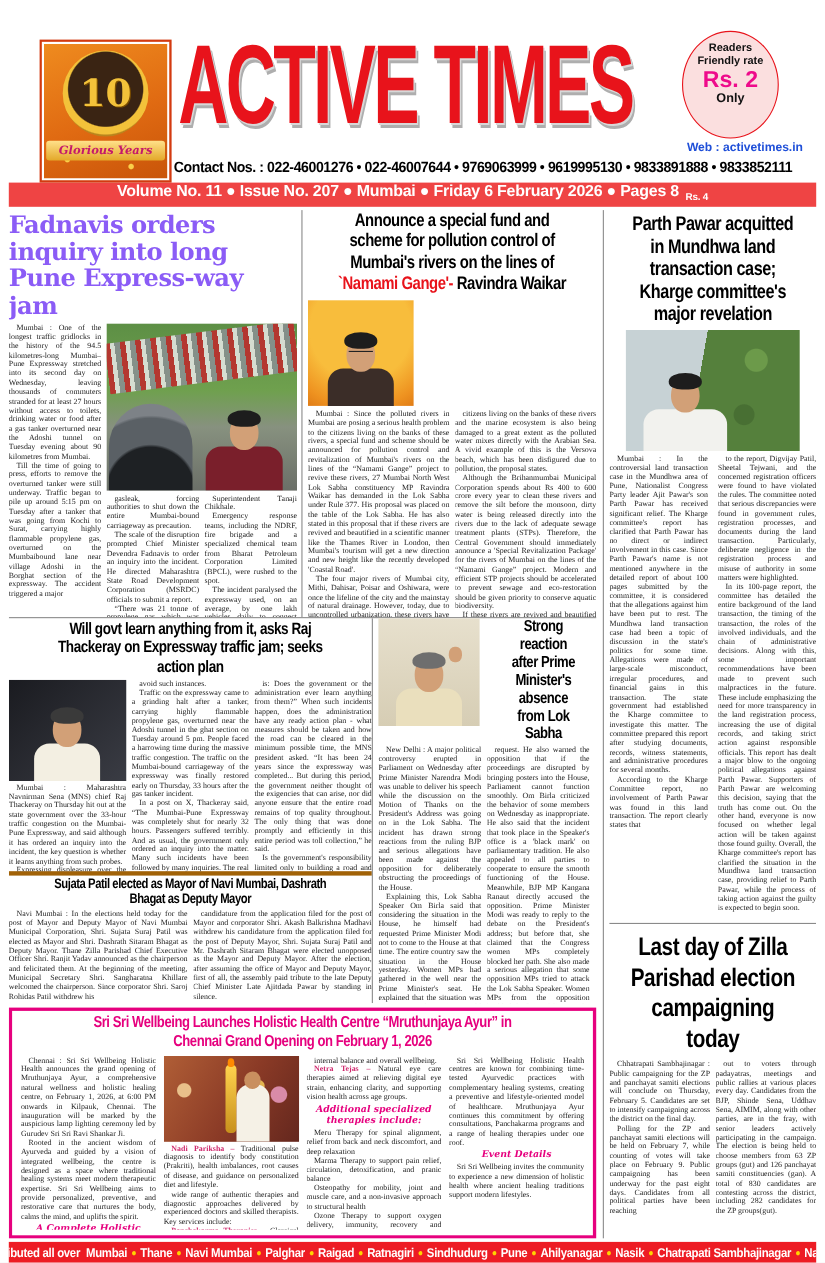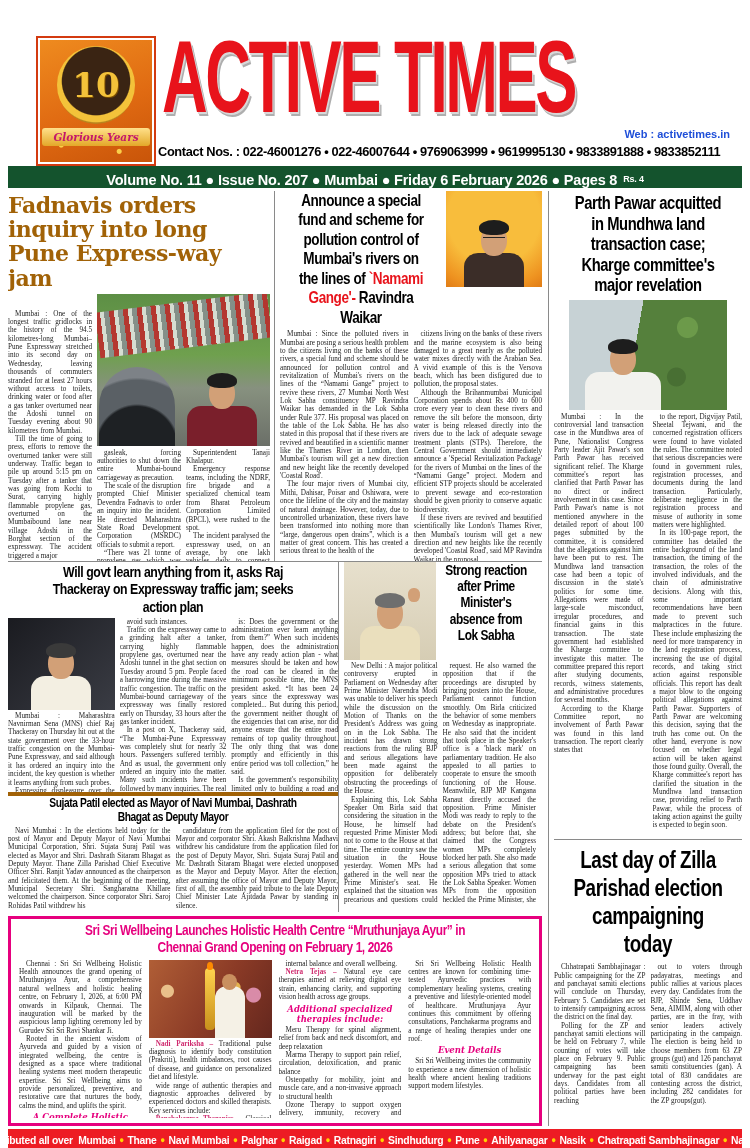--- a/index.html
+++ b/index.html
@@ -33,22 +33,22 @@
     background:#fbdfdf;border:1.5px solid #e8131b;text-align:center;padding-top:9px;box-sizing:border-box;}
   .pc-s{font-family:"Liberation Sans",sans-serif;font-weight:700;font-size:10px;line-height:1.15;color:#111;}
   .pc-amt{font-family:"Liberation Sans",sans-serif;font-weight:800;font-size:21px;line-height:1.1;color:#ee0b8b;}
   .pc-only{font-family:"Liberation Sans",sans-serif;font-weight:700;font-size:11.5px;color:#111;}
   .web-link{position:absolute;left:600px;top:128px;width:130px;text-align:right;
     font-family:"Liberation Sans",sans-serif;font-weight:700;font-size:11px;color:#1f4fd8;}
   .contact-line{position:absolute;left:158px;top:144px;width:586px;
     font-family:"Liberation Sans",sans-serif;font-weight:800;font-size:13.5px;color:#000;
     letter-spacing:-0.4px;white-space:nowrap;transform:scaleX(0.95);transform-origin:0 0;}
 
-  .volume-bar{margin:0 8px 3px;height:22px;background:#14532d;color:#fff;
-    display:flex;align-items:flex-end;justify-content:center;gap:6px;
+  .volume-bar{margin:0 8px 3px;height:22px;background:#ef4444;color:#fff;
+    display:flex;align-items:flex-start;justify-content:center;gap:6px;
     font-family:"Liberation Sans",sans-serif;font-weight:800;font-size:14.5px;letter-spacing:-0.2px;}
   .vol-rs{font-size:9px;align-self:center;margin-top:3px;}
 
   
   .content{margin:0 8px;display:flex;gap:6px;height:935px;overflow:hidden;}
   .col-left{width:534px;flex:none;}
   .col-right{width:188px;flex:none;border-left:1px solid #8a8a8a;padding-left:5px;overflow:hidden;}
 
   .row1{display:flex;height:370px;border-bottom:1px solid #8a8a8a;overflow:hidden;}
   .art-fadnavis{width:262px;flex:none;padding-right:4px;overflow:hidden;}
@@ -57,21 +57,21 @@
   .left-sub{width:330px;flex:none;}
   .art-mns{height:230px;border-bottom:4px solid #a16207;overflow:hidden;}
   .art-sujata{height:114px;overflow:hidden;}
   .art-loksabha{width:192px;flex:none;border-left:1px solid #8a8a8a;padding-left:5px;overflow:hidden;}
   .art-srisri{height:198px;border:3px solid #e6007e;margin-top:4px;padding:3px 8px;overflow:hidden;}
   .art-parth{height:648px;overflow:hidden;}
   .art-zilla{height:278px;border-top:1px solid #8a8a8a;padding-top:2px;overflow:hidden;}
 
   
   .h-serif{font-family:"DejaVu Serif",serif;font-weight:bold;font-size:22px;line-height:1.1;
-    margin:2px 0 4px;color:#a16207;letter-spacing:-0.5px;}
+    margin:2px 0 4px;color:#8b5cf6;letter-spacing:-0.5px;}
   .h-cond{font-family:"Liberation Sans",sans-serif;font-weight:800;color:#000;text-align:center;
     margin:0;transform:scaleX(0.82);transform-origin:50% 0;letter-spacing:-0.5px;}
   .h-namami{font-size:16.5px;line-height:1.18;text-align:center;}
   .h-parth{font-size:18px;line-height:1.14;margin:2px 0 4px;}
   .h-mns{font-size:15px;line-height:1.15;margin:1px 0 3px;}
   .h-lok{font-size:14.5px;line-height:1.12;text-align:center;}
   .h-sujata{font-size:12.5px;line-height:1.1;margin:1px 0 2px;}
   .h-srisri{font-size:14.5px;line-height:1.2;color:#e6007e;margin:0 0 3px;}
   .h-zilla{font-size:23px;line-height:1.22;margin:4px 0 5px;}
   .red-frag{color:#e8131b;}
@@ -129,28 +129,28 @@
     background:linear-gradient(180deg,#ffd34e,#c8901c);border-radius:4px;}
   .ph-srisri .lamp::before{content:"";position:absolute;top:-6px;left:2px;width:6px;height:8px;
     border-radius:50% 50% 40% 40%;background:#ff8a00;}
   .ph-srisri .guru{position:absolute;left:54%;bottom:0;width:30px;height:52px;border-radius:12px 12px 0 0;
     background:#f5f1e6;}
   .ph-srisri .guru::before{content:"";position:absolute;top:-12px;left:7px;width:15px;height:16px;
     border-radius:50%;background:#c98f5f;}
 
   
   .fad-body{display:flex;gap:5px;height:282px;overflow:hidden;}
-  .fad-c1{width:84px;flex:none;margin-top:16px;}
+  .fad-c1{width:84px;flex:none;}
   .fad-right{flex:1;display:flex;flex-direction:column;gap:3px;}
   .fad-cols{display:flex;gap:5px;flex:1;overflow:hidden;}
-  .nam-head{display:flex;gap:4px;align-items:flex-start;margin-bottom:3px;}
+  .nam-head{display:flex;gap:4px;align-items:flex-start;margin-bottom:3px;flex-direction:column;}
   .nam-head .h-wrap{flex:1;}
   .nam-body{display:flex;gap:5px;height:258px;overflow:hidden;}
   .mns-c1-photo{width:100%;height:92px;margin-bottom:2px;}
-  .lok-head{display:flex;gap:0;margin-bottom:2px;}
+  .lok-head{display:flex;gap:16px;margin-bottom:2px;}
   .lok-head .h-wrap{flex:1;}
   .parth-body{display:flex;gap:9px;height:452px;overflow:hidden;}
   .zilla-body{display:flex;gap:5px;height:182px;overflow:hidden;}
   .srisri-cols{display:flex;gap:7px;height:158px;overflow:hidden;}
 
   
   .dist-bar{margin:3px 8px 0;height:21px;background:#ed1c24;color:#fff;
     display:flex;align-items:center;justify-content:center;overflow:hidden;}
   .dist-inner{font-family:"Liberation Sans",sans-serif;font-weight:800;font-size:11.5px;
     letter-spacing:-0.3px;white-space:nowrap;transform:scaleX(0.9);}
@@ -165,20 +165,26 @@
   <header class="masthead">
     <div class="logo-box">
       <div class="wreath">
         <div class="ten">10</div>
       </div>
       <div class="ribbon">Glorious Years</div>
     </div>
     <div class="paper-title">
       <span class="title-text">ACTIVE TIMES</span>
     </div>
+    <div class="price-circle">
+      <div class="pc-s">Readers</div>
+      <div class="pc-s">Friendly rate</div>
+      <div class="pc-amt">Rs. 2</div>
+      <div class="pc-only">Only</div>
+    </div>
     <div class="web-link">Web : activetimes.in</div>
     <div class="contact-line">Contact Nos. : 022-46001276 • 022-46007644 • 9769063999 • 9619995130 • 9833891888 • 9833852111</div>
   </header>
 
   <div class="volume-bar">
     <span>Volume  No.  11  ●  Issue  No. 207 ●  Mumbai  ●  Friday 6 February 2026  ●  Pages  8</span>
     <span class="vol-rs">Rs. 4</span>
   </div>
 
   <main class="content">
@@ -203,21 +209,21 @@
                     <div class="fig-torso"></div>
                 </div>
               </div>
               <div class="fad-cols">
                 <div class="tcol">
                   <p class="bp">gasleak, forcing authorities to shut down the entire Mumbai-bound carriageway as precaution.</p>
                   <p class="bp">The scale of the disruption prompted Chief Minister Devendra Fadnavis to order an inquiry into the incident. He directed Maharashtra State Road Development Corporation (MSRDC) officials to submit a report.</p>
                   <p class="bp">“There was 21 tonne of propylene gas which was refilled in another tanker. Once the assurance of safety is given by the gas company teams for the overturned tanker, it will be moved from the site,” said Highway Police</p>
                 </div>
                 <div class="tcol">
-                  <p class="bp">Superintendent Tanaji Khalapur.</p>
+                  <p class="bp">Superintendent Tanaji Chikhale.</p>
                   <p class="bp">Emergency response teams, including the NDRF, fire brigade and a specialized chemical team from Bharat Petroleum Corporation Limited (BPCL), were rushed to the spot.</p>
                   <p class="bp">The incident paralysed the expressway used, on an average, by one lakh vehicles daily to connect Mumbai and Pune. Traffic from Pune was backed up till Khalapur while the Mumbai-bound side saw queues stretching 12 km, with hundreds of vehicles stuck for hours.</p>
                 </div>
               </div>
             </div>
           </div>
         </article>
 
         <article class="art-namami">
           <div class="nam-head">
@@ -230,21 +236,21 @@
                   <div class="fig-torso"></div>
               </div>
             </div>
           </div>
           <div class="nam-body">
             <div class="tcol">
               <p class="bp">Mumbai : Since the polluted rivers in Mumbai are posing a serious health problem to the citizens living on the banks of these rivers, a special fund and scheme should be announced for pollution control and revitalization of Mumbai's rivers on the lines of the “Namami Gange” project to revive these rivers, 27 Mumbai North West Lok Sabha constituency MP Ravindra Waikar has demanded in the Lok Sabha under Rule 377. His proposal was placed on the table of the Lok Sabha. He has also stated in this proposal that if these rivers are revived and beautified in a scientific manner like the Thames River in London, then Mumbai's tourism will get a new direction and new height like the recently developed 'Coastal Road'.</p>
               <p class="bp">The four major rivers of Mumbai city, Mithi, Dahisar, Poisar and Oshiwara, were once the lifeline of the city and the mainstay of natural drainage. However, today, due to uncontrolled urbanization, these rivers have been transformed into nothing more than “large, dangerous open drains”, which is a matter of great concern. This has created a serious threat to the health of the</p>
             </div>
             <div class="tcol">
-              <p class="bp">citizens living on the banks of these rivers and the marine ecosystem is also being damaged to a great nearly as the polluted water mixes directly with the Arabian Sea. A vivid example of this is the Versova beach, which has been disfigured due to pollution, the proposal states.</p>
+              <p class="bp">citizens living on the banks of these rivers and the marine ecosystem is also being damaged to a great extent as the polluted water mixes directly with the Arabian Sea. A vivid example of this is the Versova beach, which has been disfigured due to pollution, the proposal states.</p>
               <p class="bp">Although the Brihanmumbai Municipal Corporation spends about Rs 400 to 600 crore every year to clean these rivers and remove the silt before the monsoon, dirty water is being released directly into the rivers due to the lack of adequate sewage treatment plants (STPs). Therefore, the Central Government should immediately announce a 'Special Revitalization Package' for the rivers of Mumbai on the lines of the “Namami Gange” project. Modern and efficient STP projects should be accelerated to prevent sewage and eco-restoration should be given priority to conserve aquatic biodiversity.</p>
               <p class="bp">If these rivers are revived and beautified scientifically like London's Thames River, then Mumbai's tourism will get a new direction and new heights like the recently developed 'Coastal Road', said MP Ravindra Waikar in the proposal.</p>
             </div>
           </div>
         </article>
       </div>
 
       <div class="row2">
         <div class="left-sub">
 

